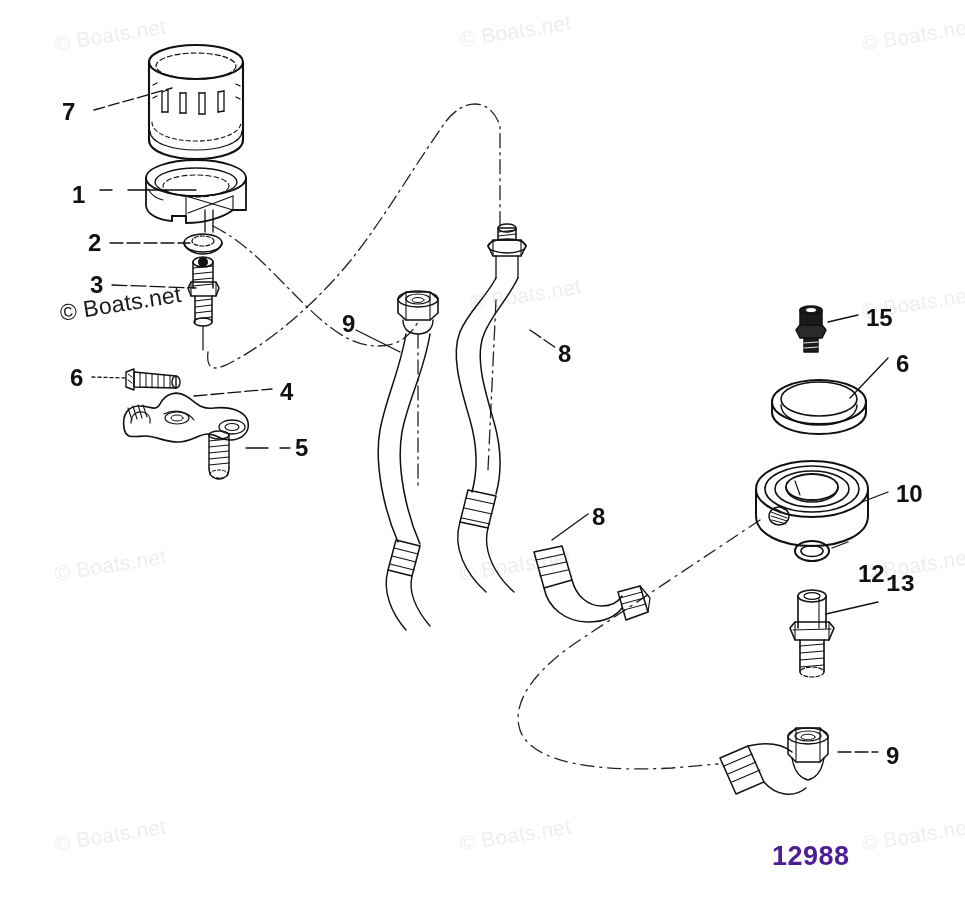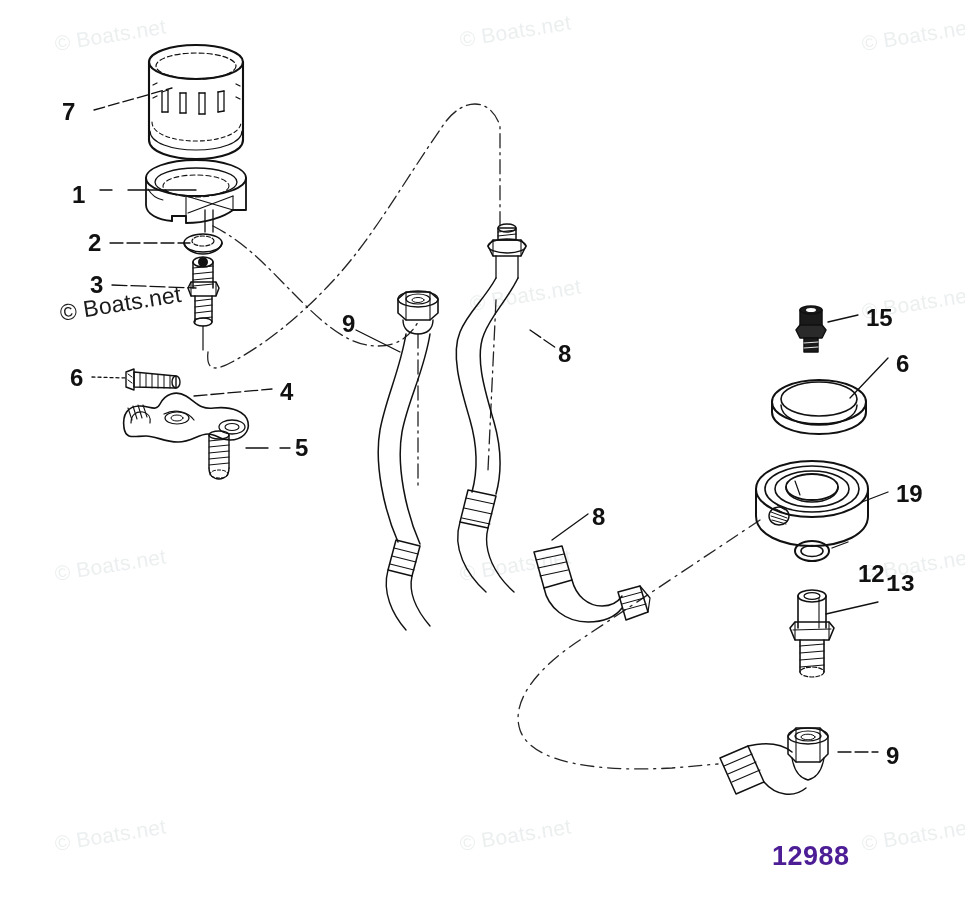--- a/index.html
+++ b/index.html
@@ -365,21 +365,21 @@
       <div class="lbl" style="left: 88px; top: 231px;">2</div>
       <div class="lbl" style="left: 90px; top: 273px;">3</div>
       <div class="lbl" style="left: 70px; top: 366px;">6</div>
       <div class="lbl" style="left: 280px; top: 380px;">4</div>
       <div class="lbl" style="left: 295px; top: 436px;">5</div>
       <div class="lbl" style="left: 342px; top: 312px;">9</div>
       <div class="lbl" style="left: 558px; top: 342px;">8</div>
       <div class="lbl" style="left: 592px; top: 505px;">8</div>
       <div class="lbl" style="left: 866px; top: 306px;">15</div>
       <div class="lbl" style="left: 896px; top: 352px;">6</div>
-      <div class="lbl" style="left: 896px; top: 482px;">19</div>
+      <div class="lbl" style="left: 896px; top: 482px;">10</div>
       <div class="lbl" style="left: 858px; top: 534px; margin-top: 28px;">12</div>
       <div class="lbl" style="left: 886px; top: 573px; font-family: Liberation Mono, monospace;">13</div>
       <div class="lbl" style="left: 886px; top: 744px;">9</div>
     </div>
 
   <div id="dwgno">12988</div>
 
 </div>
 
 </body></html>

